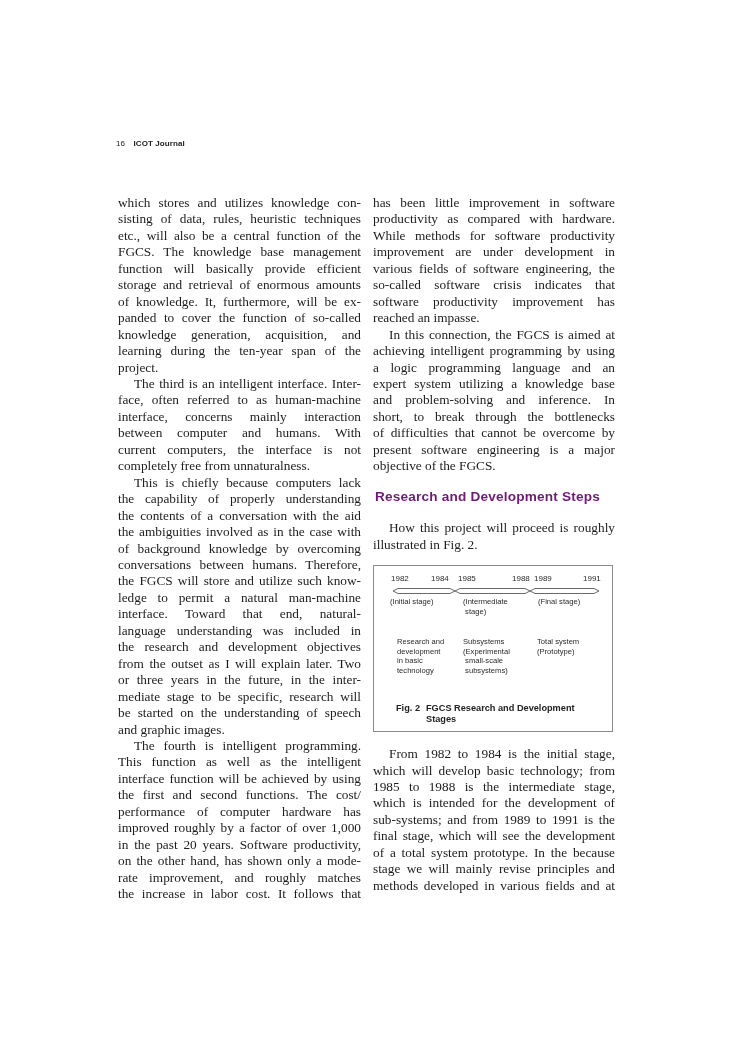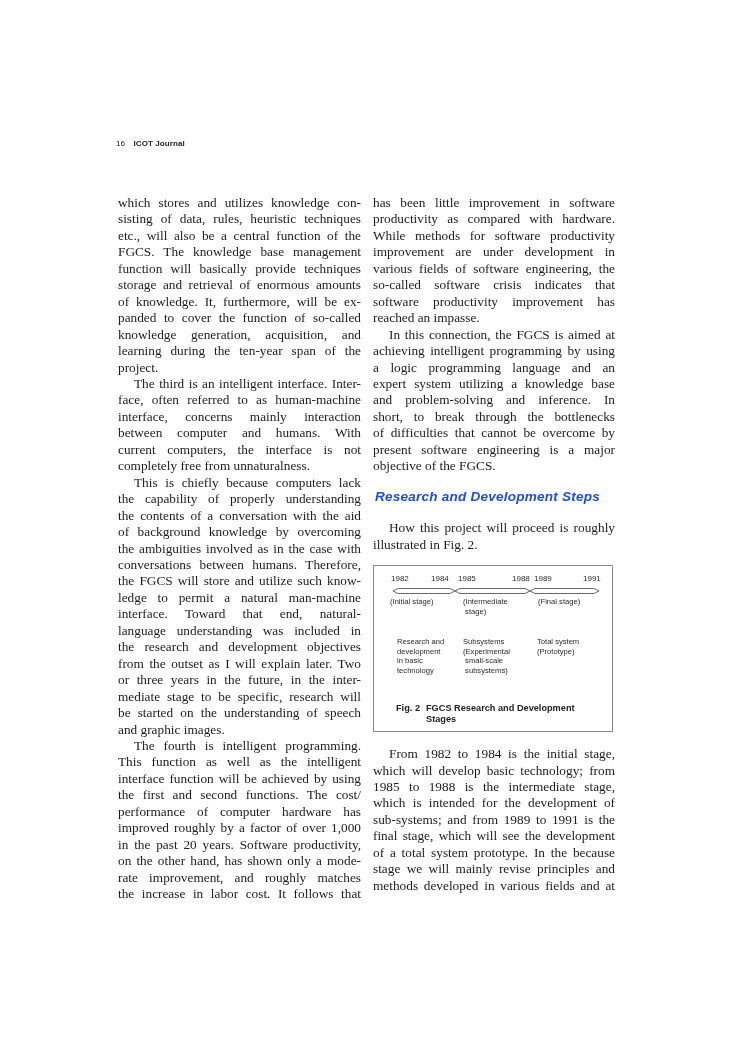--- a/index.html
+++ b/index.html
@@ -17,22 +17,22 @@
     position: absolute; top: 195px; width: 243px;
     font-family: "Liberation Serif", serif; font-size: 13.3px; line-height: 16.45px;
     color: #1c1c1c;
   }
   .col-left { left: 118px; }
   .col-right { left: 373px; width: 242px; }
   .col p { margin: 0; text-align: justify; }
   .col .line { display: block; text-align: justify; text-align-last: justify; white-space: nowrap; }
   .col .line.last { text-align-last: left; }
   .section-heading {
-    font-family: "Liberation Sans", sans-serif; font-style: italic; font-weight: bold;
-    font-size: 13.6px; margin: 14px 0 15px 2px; color: #1d4ed8; letter-spacing: 0.2px;
+    font-family: "Liberation Sans", sans-serif; font-weight: bold;
+    font-size: 13.6px; margin: 14px 0 15px 2px; color: #701a75; letter-spacing: 0.2px;
   }
   
   .figure {
     position: absolute; left: 373px; top: 565px; width: 240px; height: 167px;
     border: 1px solid #8a8a8a; box-sizing: border-box;
     font-family: "Liberation Sans", sans-serif; color: #2a2a2a;
   }
   .figure .years { position: absolute; top: 8px; left: 0; width: 100%; height: 12px; font-size: 8px; text-align: center; }
   .figure .years span { position: absolute; }
   .figure svg.arrows { position: absolute; left: 0; top: 20px; }
@@ -54,42 +54,42 @@
   <span>ICOT Journal</span>
 </div>
 
 <div class="col col-left">
   <div id="left-paras">
       <p>
         <span class="line">which stores and utilizes knowledge con-</span>
         <span class="line">sisting of data, rules, heuristic techniques</span>
         <span class="line">etc., will also be a central function of the</span>
         <span class="line">FGCS. The knowledge base management</span>
-        <span class="line">function will basically provide techniques</span>
+        <span class="line">function will basically provide efficient</span>
         <span class="line">storage and retrieval of enormous amounts</span>
         <span class="line">of knowledge. It, furthermore, will be ex-</span>
         <span class="line">panded to cover the function of so-called</span>
         <span class="line">knowledge generation, acquisition, and</span>
         <span class="line">learning during the ten-year span of the</span>
         <span class="line last">project.</span>
       </p>
       <p>
         <span class="line" style="padding-left: 16px;">The third is an intelligent interface. Inter-</span>
         <span class="line">face, often referred to as human-machine</span>
         <span class="line">interface, concerns mainly interaction</span>
         <span class="line">between computer and humans. With</span>
         <span class="line">current computers, the interface is not</span>
         <span class="line last">completely free from unnaturalness.</span>
       </p>
       <p>
         <span class="line" style="padding-left: 16px;">This is chiefly because computers lack</span>
         <span class="line">the capability of properly understanding</span>
         <span class="line">the contents of a conversation with the aid</span>
+        <span class="line">the ambiguities involved as in the case with</span>
         <span class="line">of background knowledge by overcoming</span>
-        <span class="line">the ambiguities involved as in the case with</span>
         <span class="line">conversations between humans. Therefore,</span>
         <span class="line">the FGCS will store and utilize such know-</span>
         <span class="line">ledge to permit a natural man-machine</span>
         <span class="line">interface. Toward that end, natural-</span>
         <span class="line">language understanding was included in</span>
         <span class="line">the research and development objectives</span>
         <span class="line">from the outset as I will explain later. Two</span>
         <span class="line">or three years in the future, in the inter-</span>
         <span class="line">mediate stage to be specific, research will</span>
         <span class="line">be started on the understanding of speech</span>

